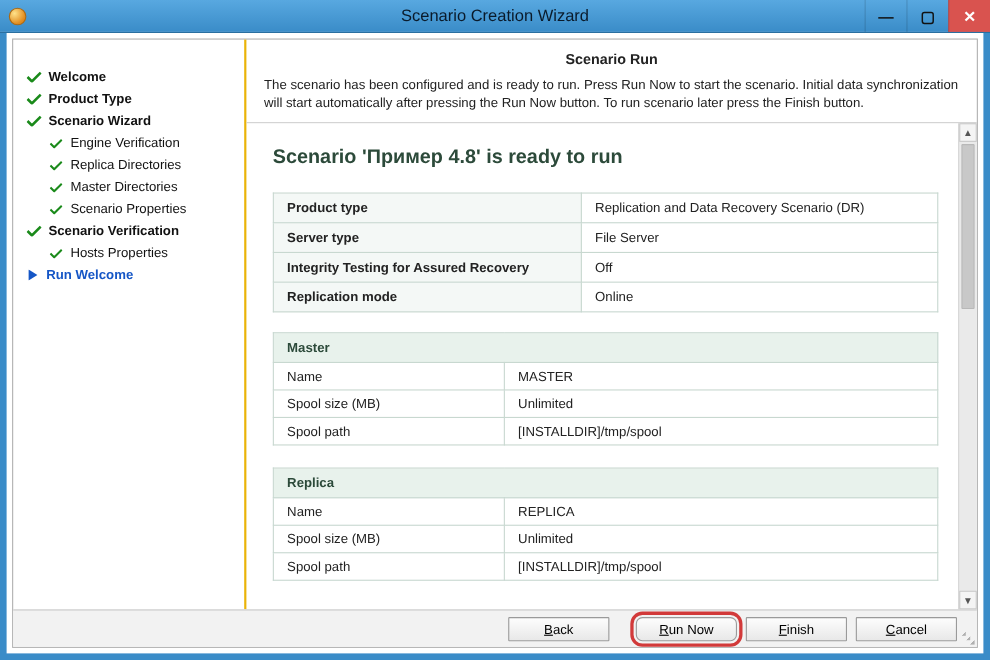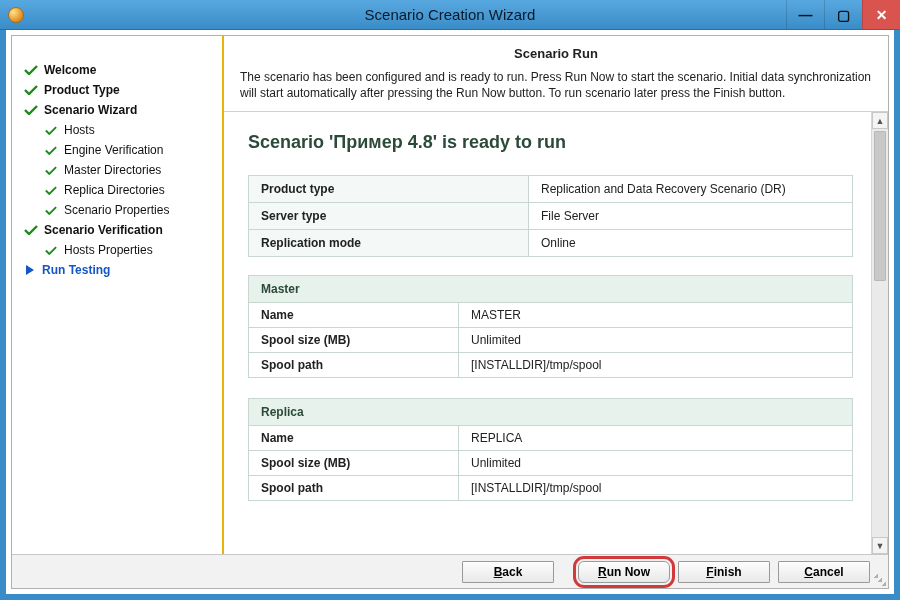--- a/index.html
+++ b/index.html
@@ -197,34 +197,33 @@
     text-align: left;
     padding: 6px 12px;
     font-weight: bold;
     color: #2c4a3a;
   }
   table.blk td {
     border: 1px solid #c8d8d0;
     padding: 5px 12px;
     color: #222;
   }
-  table.blk td.k { width: 210px; font-weight: bold; }
+  table.blk td.k { width: 210px; }
 
   
   .footer {
     height: 34px;
     border-top: 1px solid #c8c8c8;
     background: #f2f2f2;
     display: flex;
     justify-content: flex-end;
     align-items: center;
     gap: 10px;
     padding: 0 18px 0 0;
     position: relative;
-    font-weight: bold;
   }
   .footer-right {
     display:flex; gap:8px; align-items:center;
   }
   .btn {
     min-width: 92px;
     height: 22px;
     background: linear-gradient(#fdfdfd,#e8e8e8);
     border: 1px solid #9a9a9a;
     font-size: 12px;
@@ -292,45 +291,37 @@
                 </svg>
               </span>
               <span>Scenario Wizard</span>
             </div>
             <div class="side-item sub">
               <span class="chk">
                 <svg width="12" height="9" viewBox="0 0 14 10">
                   <polyline points="1,5 5,9 13,1" fill="none" stroke="#1a8a1a" stroke-width="2.2"></polyline>
                 </svg>
               </span>
-              <span>Hosts</span>
+              <span>Engine Verification</span>
             </div>
             <div class="side-item sub">
               <span class="chk">
                 <svg width="12" height="9" viewBox="0 0 14 10">
                   <polyline points="1,5 5,9 13,1" fill="none" stroke="#1a8a1a" stroke-width="2.2"></polyline>
                 </svg>
               </span>
-              <span>Engine Verification</span>
+              <span>Replica Directories</span>
             </div>
             <div class="side-item sub">
               <span class="chk">
                 <svg width="12" height="9" viewBox="0 0 14 10">
                   <polyline points="1,5 5,9 13,1" fill="none" stroke="#1a8a1a" stroke-width="2.2"></polyline>
                 </svg>
               </span>
               <span>Master Directories</span>
-            </div>
-            <div class="side-item sub">
-              <span class="chk">
-                <svg width="12" height="9" viewBox="0 0 14 10">
-                  <polyline points="1,5 5,9 13,1" fill="none" stroke="#1a8a1a" stroke-width="2.2"></polyline>
-                </svg>
-              </span>
-              <span>Replica Directories</span>
             </div>
             <div class="side-item sub">
               <span class="chk">
                 <svg width="12" height="9" viewBox="0 0 14 10">
                   <polyline points="1,5 5,9 13,1" fill="none" stroke="#1a8a1a" stroke-width="2.2"></polyline>
                 </svg>
               </span>
               <span>Scenario Properties</span>
             </div>
             <div class="side-item bold">
@@ -348,21 +339,21 @@
                 </svg>
               </span>
               <span>Hosts Properties</span>
             </div>
             <div class="side-item bold current">
               <span class="play">
                 <svg width="10" height="10" viewBox="0 0 10 10">
                   <polygon points="1,0 9,5 1,10" fill="#1556c6"></polygon>
                 </svg>
               </span>
-              <span>Run Testing</span>
+              <span>Run Welcome</span>
             </div>
           </div>
       </div>
 
       <div class="content">
         <div class="header-box">
           <div class="header-title">Scenario Run</div>
           <div class="header-desc">The scenario has been configured and is ready to run. Press Run Now to start the scenario. Initial data synchronization will start automatically after pressing the Run Now button. To run scenario later press the Finish button.</div>
         </div>
 
@@ -374,20 +365,24 @@
               <tbody id="summary-body">
                   <tr>
                     <td class="k">Product type</td>
                     <td>Replication and Data Recovery Scenario (DR)</td>
                   </tr>
                   <tr>
                     <td class="k">Server type</td>
                     <td>File Server</td>
                   </tr>
                   <tr>
+                    <td class="k">Integrity Testing for Assured Recovery</td>
+                    <td>Off</td>
+                  </tr>
+                  <tr>
                     <td class="k">Replication mode</td>
                     <td>Online</td>
                   </tr>
                 </tbody>
             </table>
 
             <table class="blk">
               <thead>
                   <tr>
                     <th colspan="2">Master</th>

